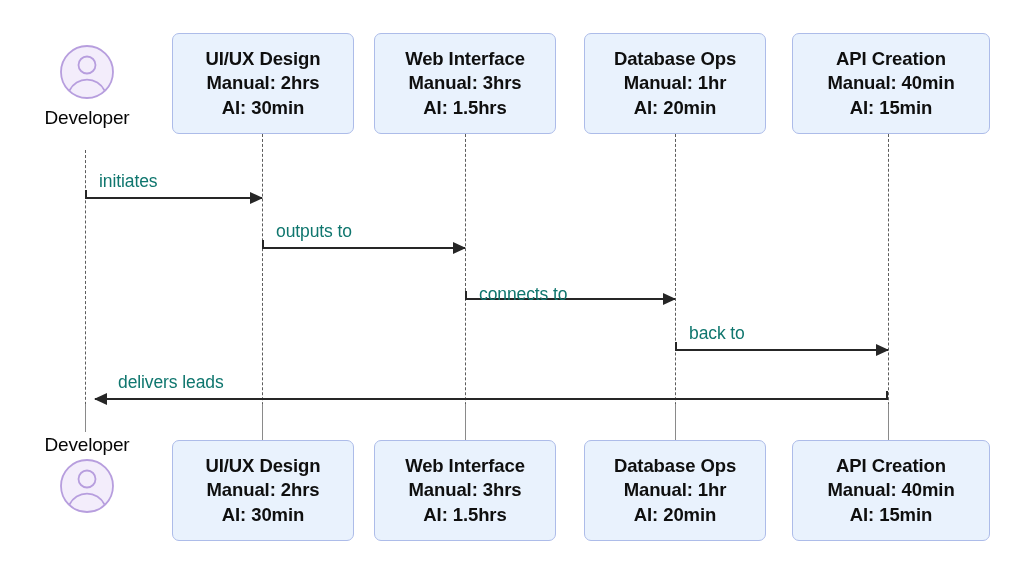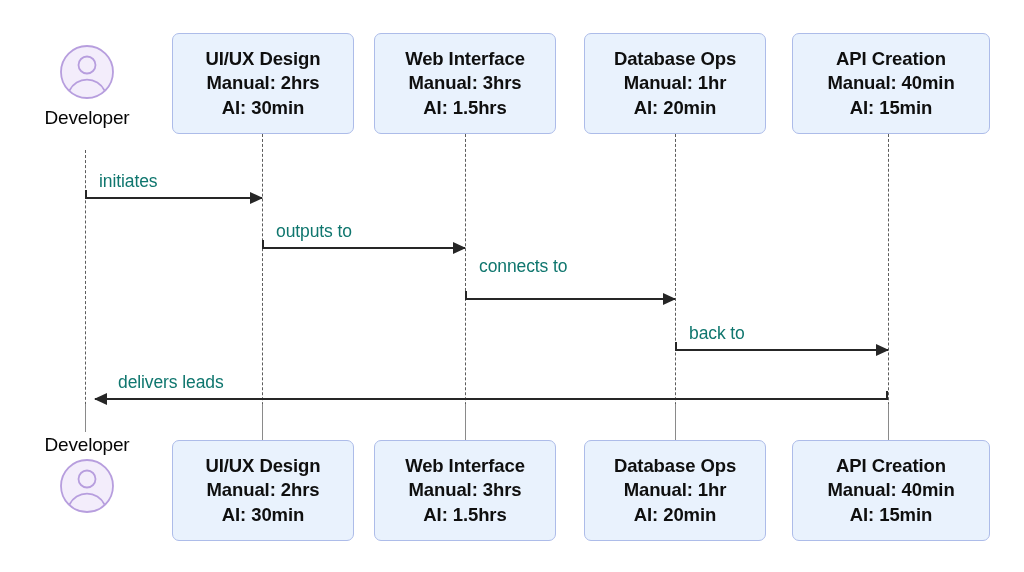--- a/index.html
+++ b/index.html
@@ -180,21 +180,21 @@
   <div class="message" style="left:262px; top:247px; width:203px;">
     <span class="msg-tail left"></span>
     <span class="arrowhead to-right"></span>
   </div>
   <span class="msg-label" style="left:276px; top:221px;">outputs to</span>
 
   <div class="message" style="left:465px; top:298px; width:210px;">
     <span class="msg-tail left"></span>
     <span class="arrowhead to-right"></span>
   </div>
-  <span class="msg-label" style="left:479px; top:256px;">connects to</span>
+  <span class="msg-label" style="left:479px; top:284px;">connects to</span>
 
   <div class="message" style="left:675px; top:349px; width:213px;">
     <span class="msg-tail left"></span>
     <span class="arrowhead to-right"></span>
   </div>
   <span class="msg-label" style="left:689px; top:323px;">back to</span>
 
   <div class="message" style="left:95px; top:398px; width:793px;">
     <span class="msg-tail right"></span>
     <span class="arrowhead to-left"></span>

